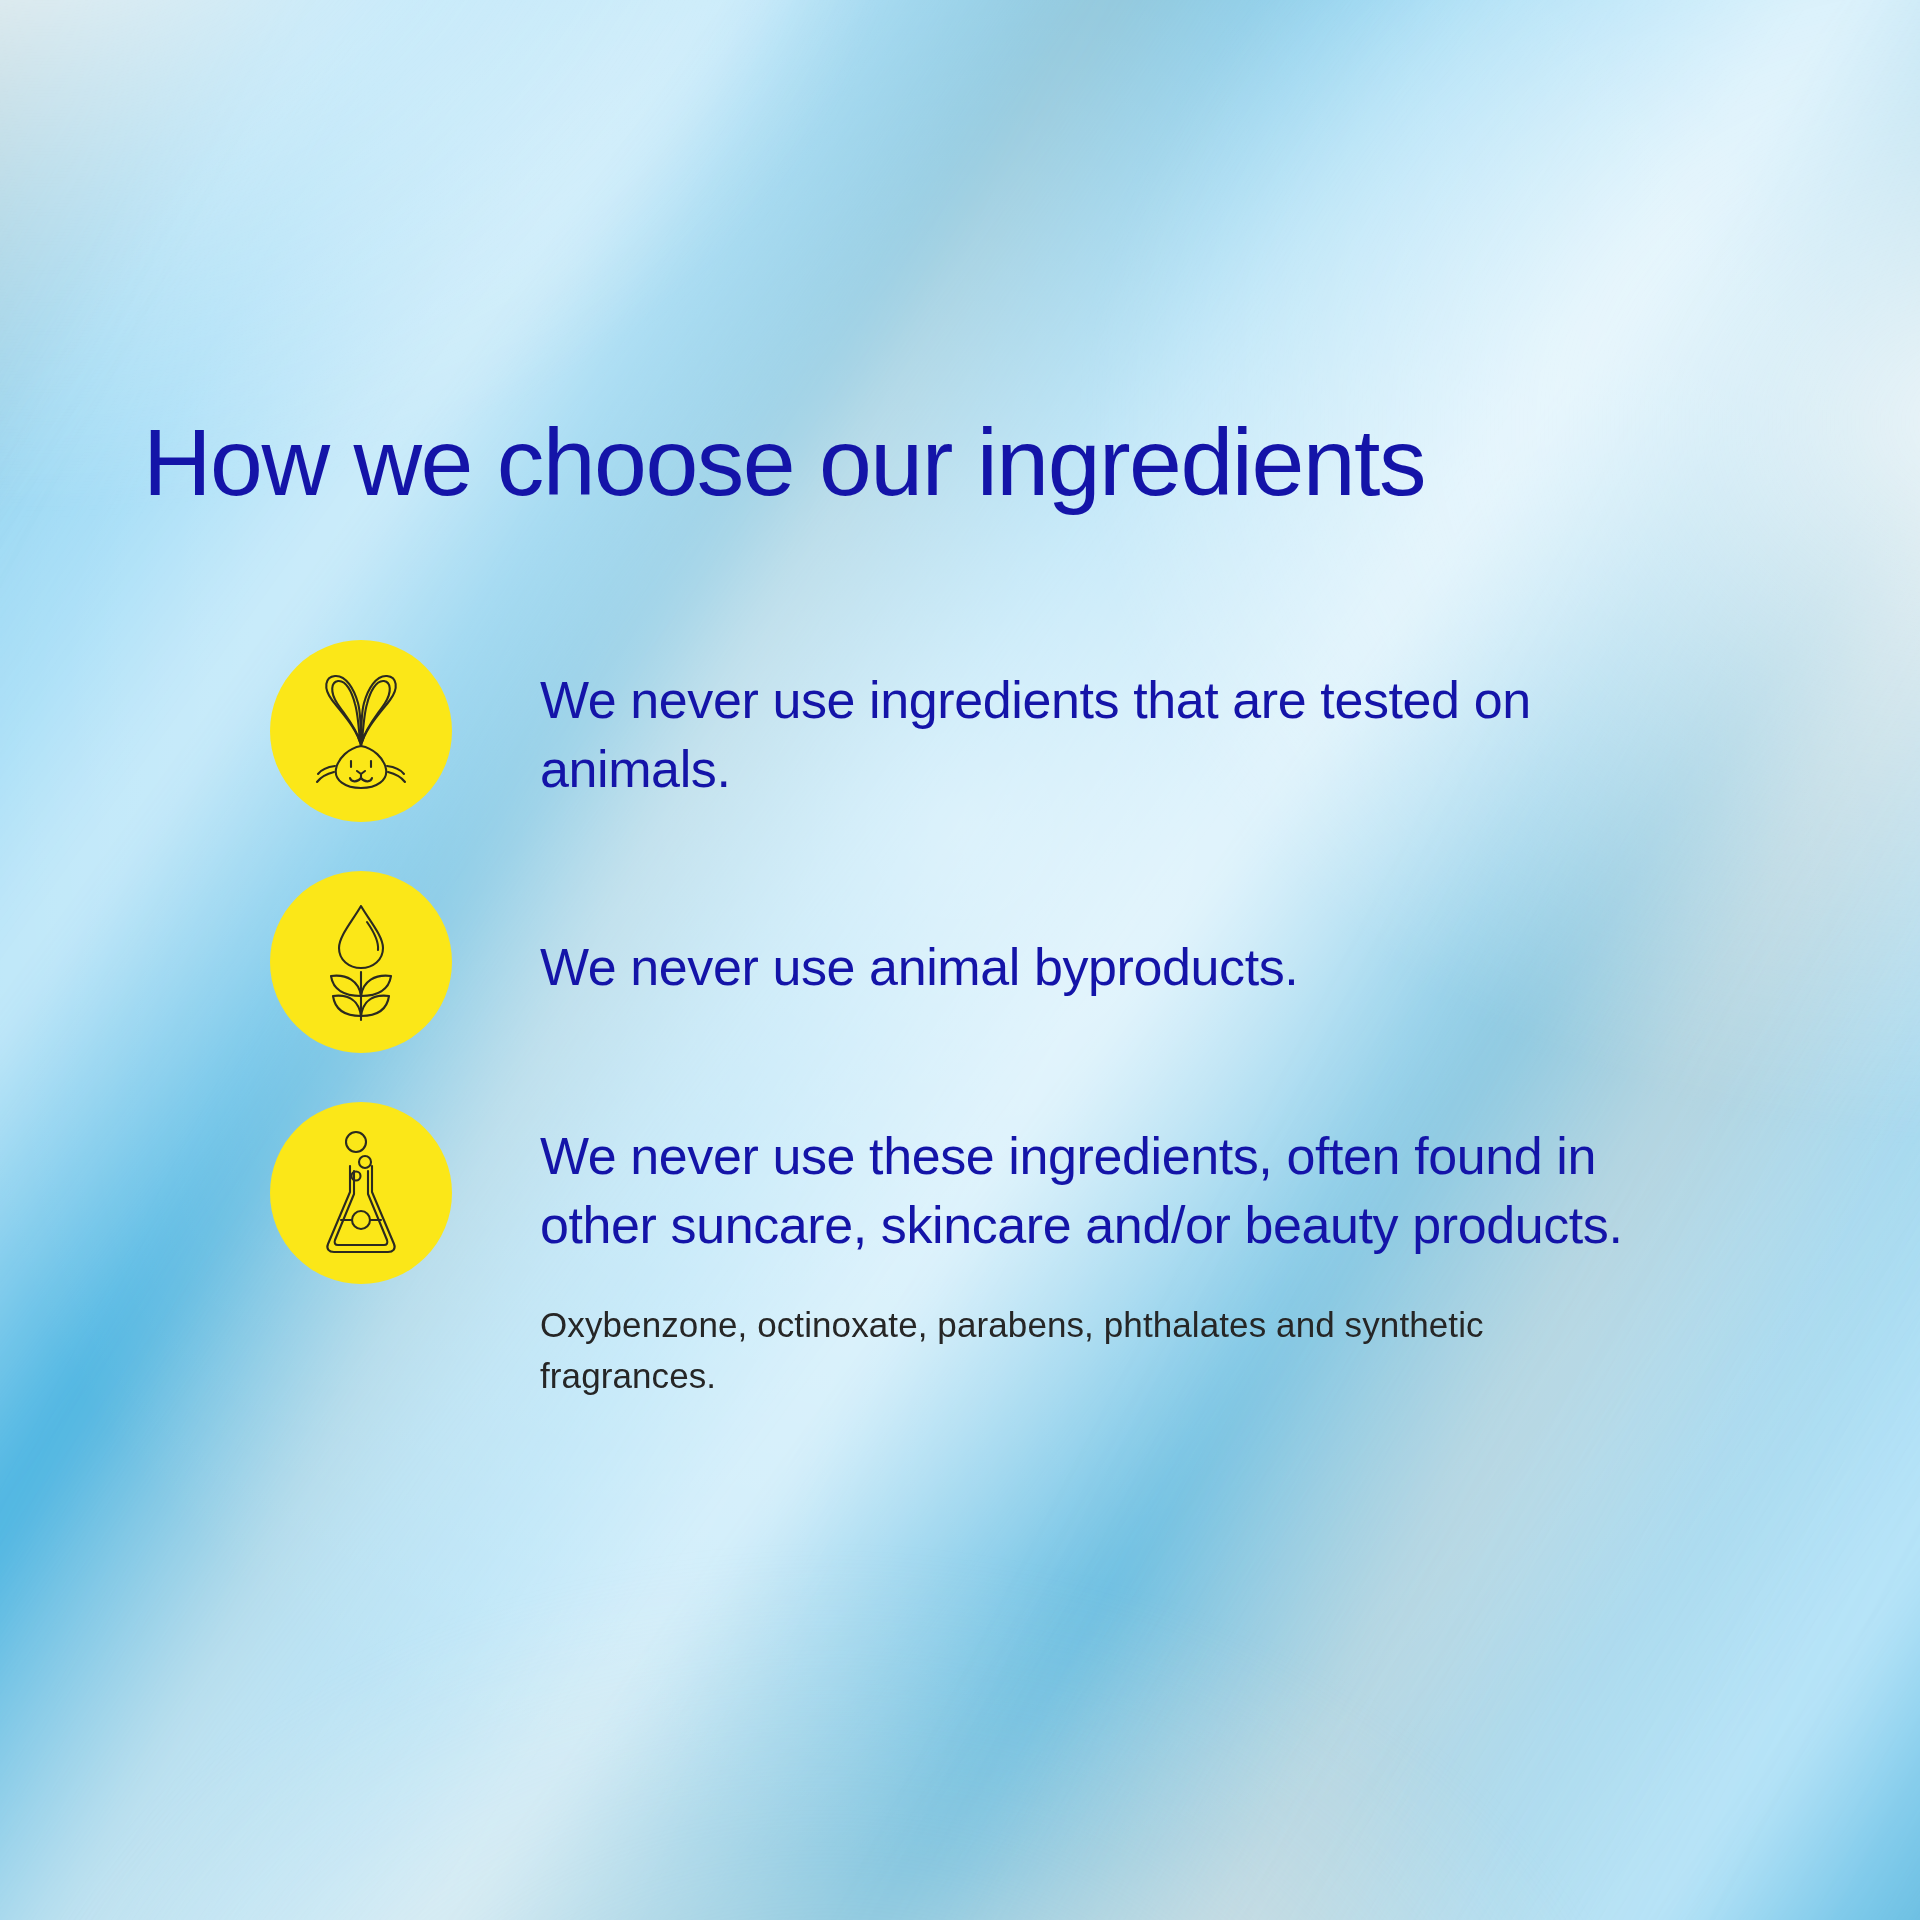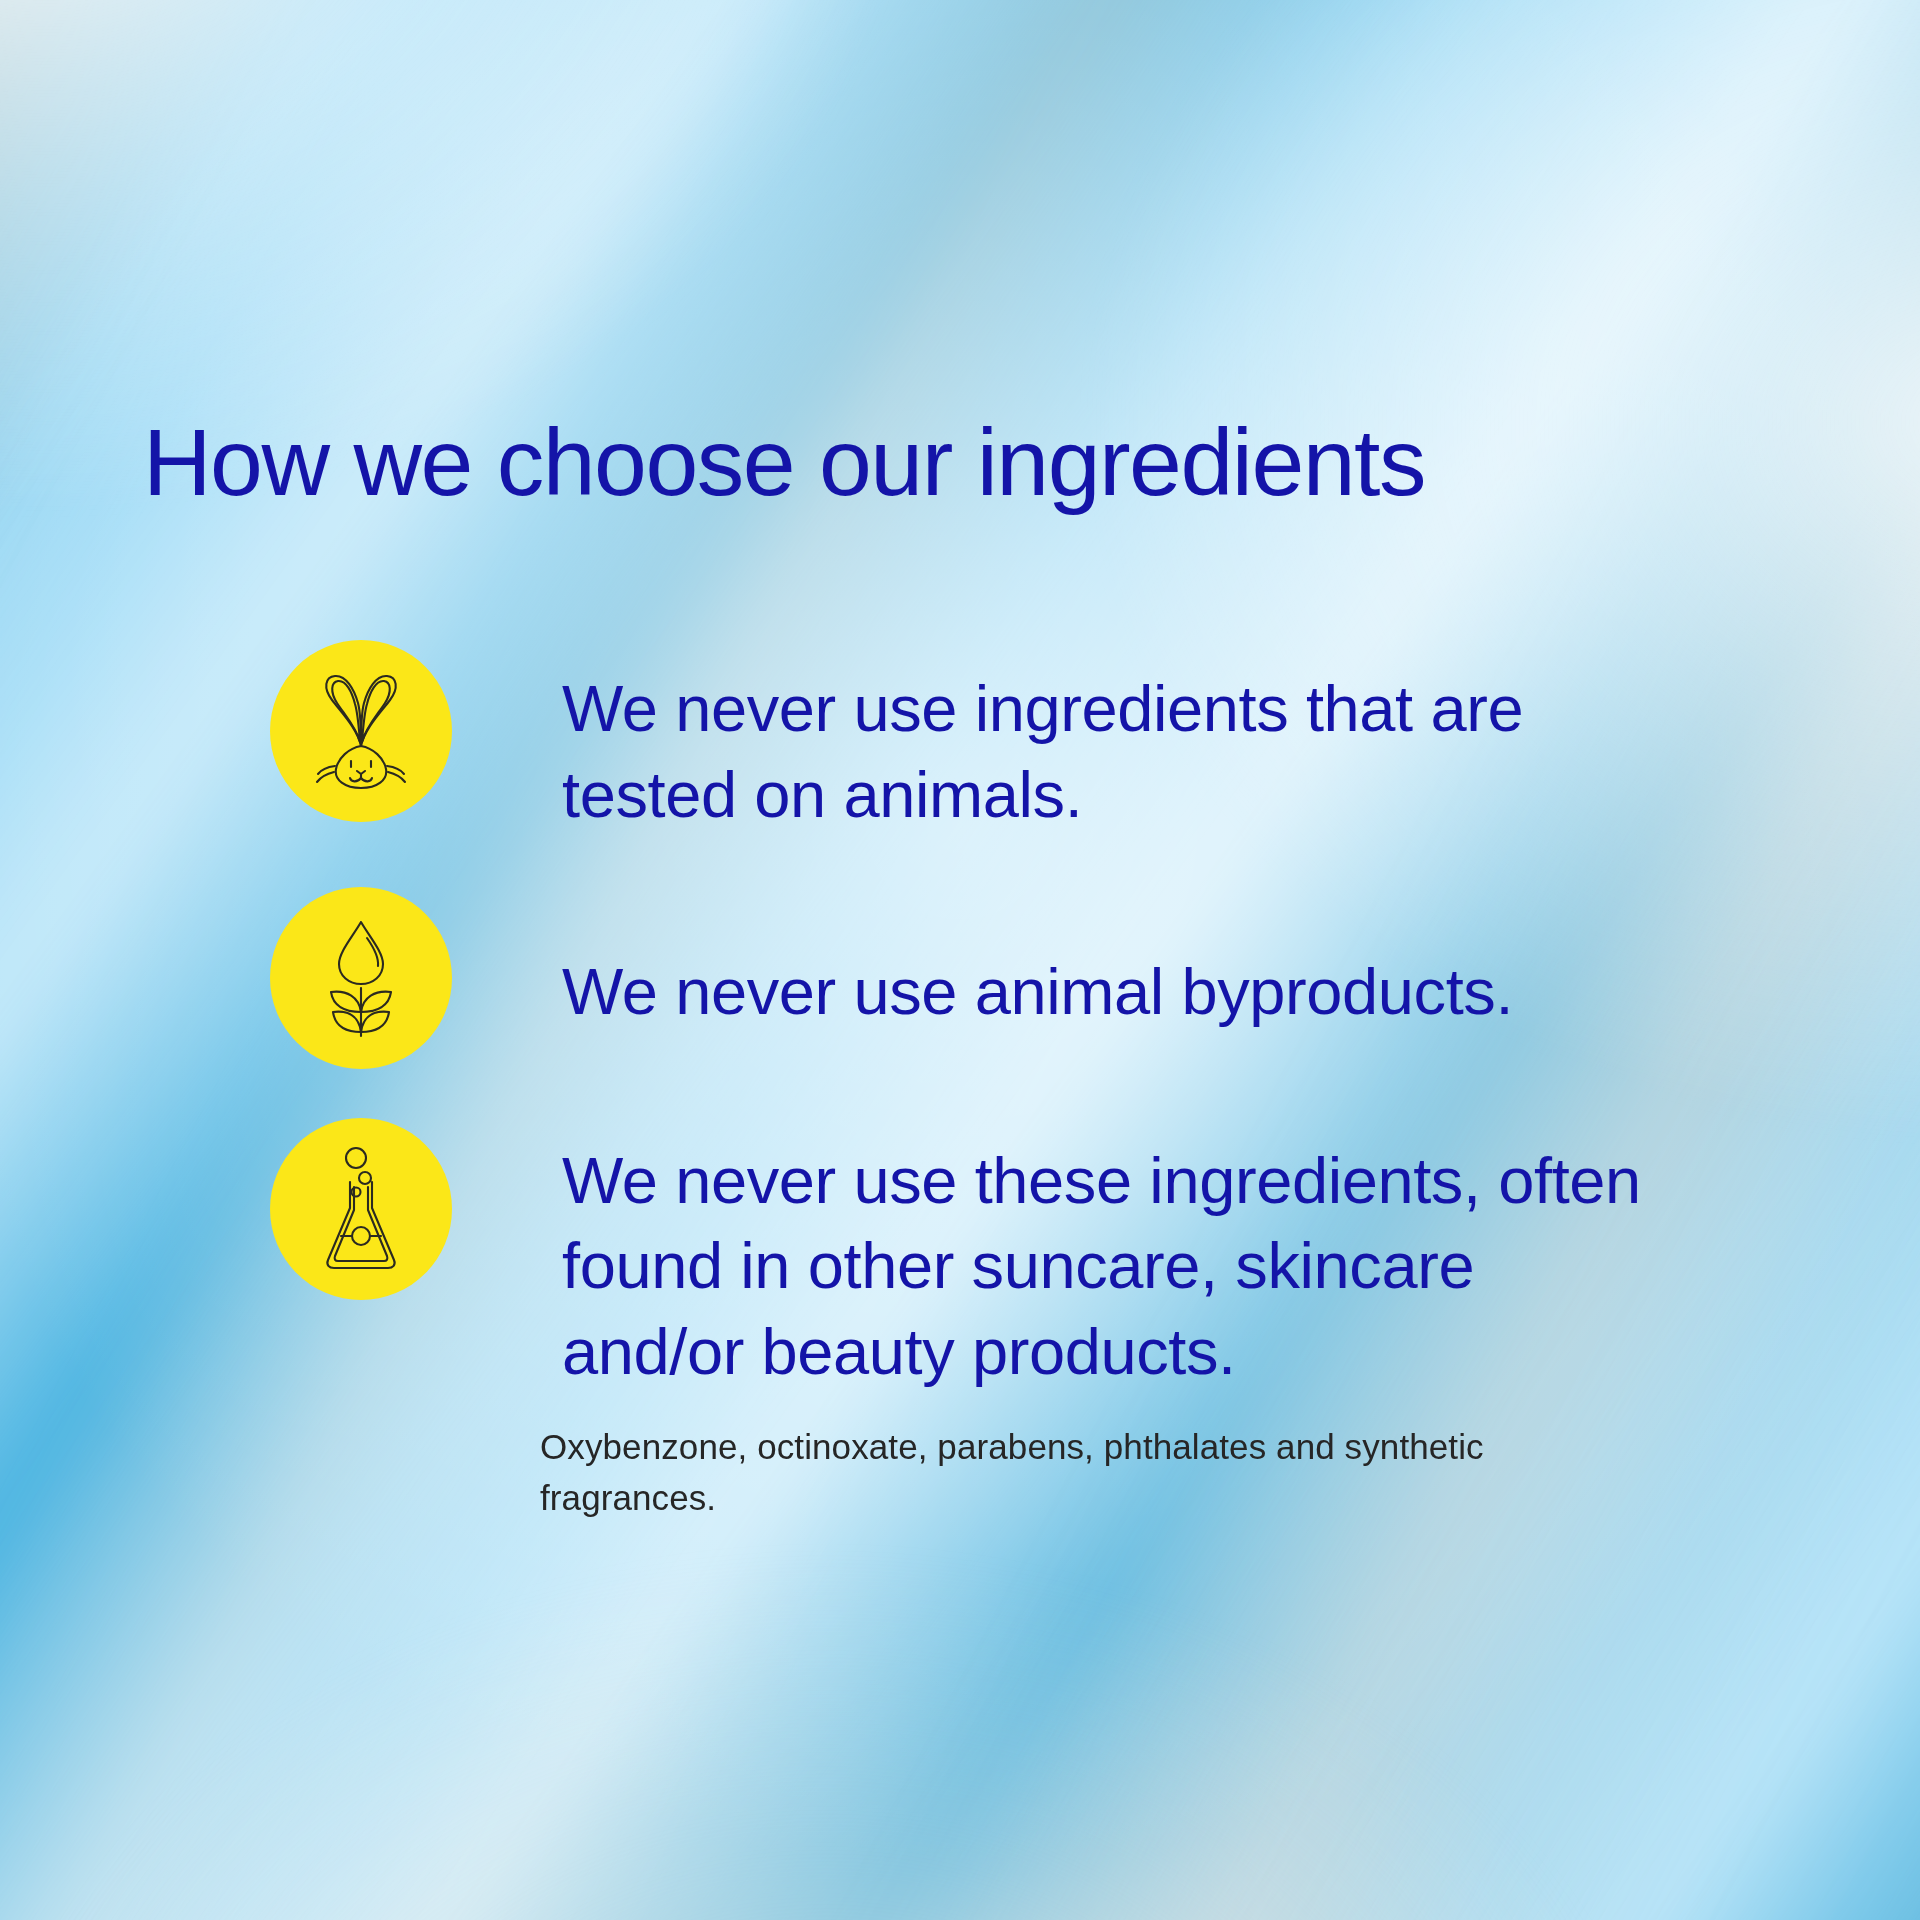--- a/index.html
+++ b/index.html
@@ -135,34 +135,33 @@
   .icon-badge svg {
     display: block;
   }
 
   .bullet-text-wrap {
     margin-left: 88px;
     padding-top: 26px;
   }
 
   .bullet-text {
-    font-size: 65px;
+    font-size: 52px;
     line-height: 1.32;
     font-weight: 400;
     color: #1414a8;
     letter-spacing: -0.4px;
     max-width: 1180px;
-    margin-left: 22px;
   }
 
   .row-2 .bullet-text-wrap { padding-top: 62px; }
   .row-3 .bullet-text-wrap { padding-top: 20px; }
 
   .subnote {
-    margin-top: 26px;
+    margin-top: 40px;
     font-size: 35px;
     line-height: 1.46;
     color: #262626;
     letter-spacing: 0.1px;
     max-width: 1060px;
   }
 </style>
 </head>
 <body>
 

